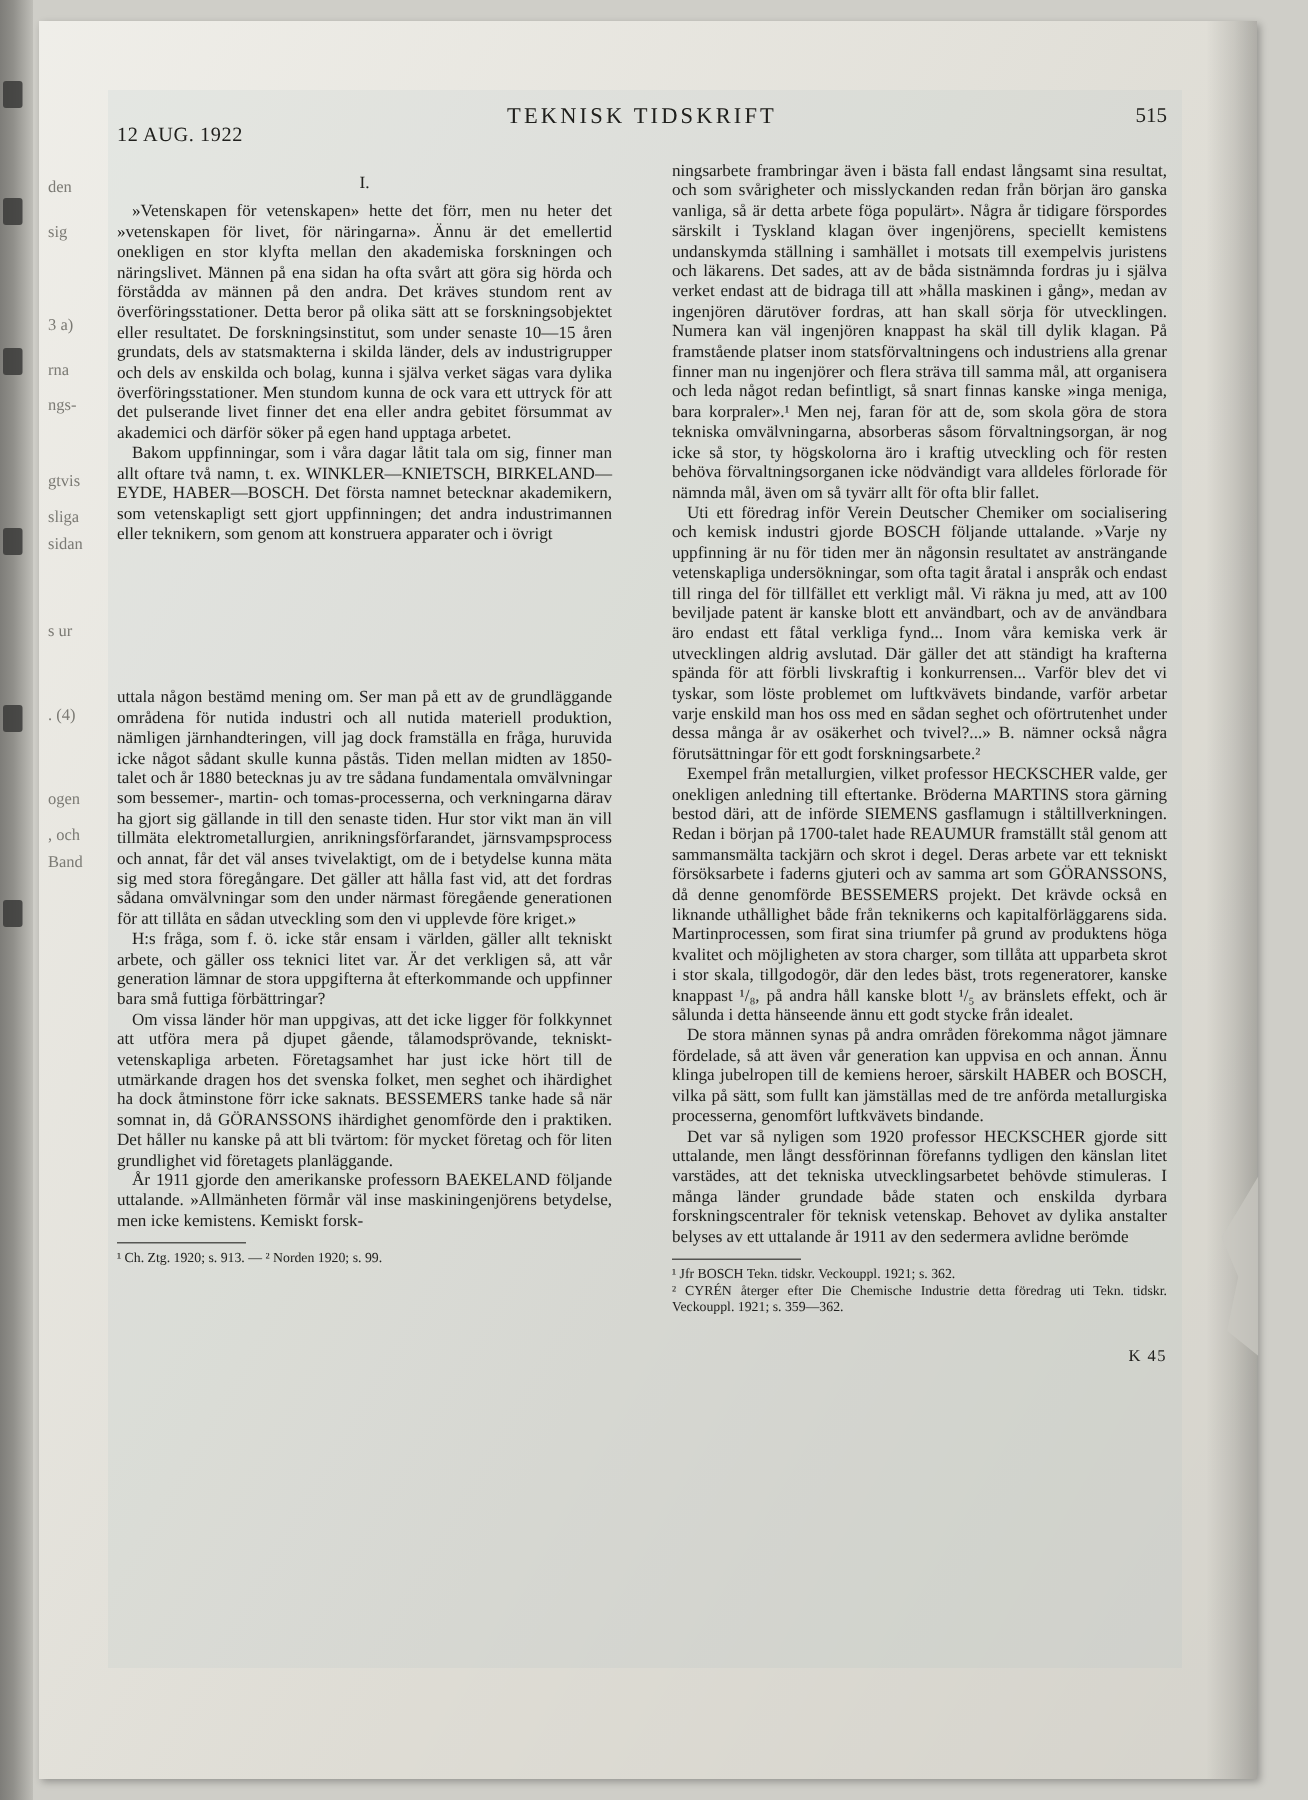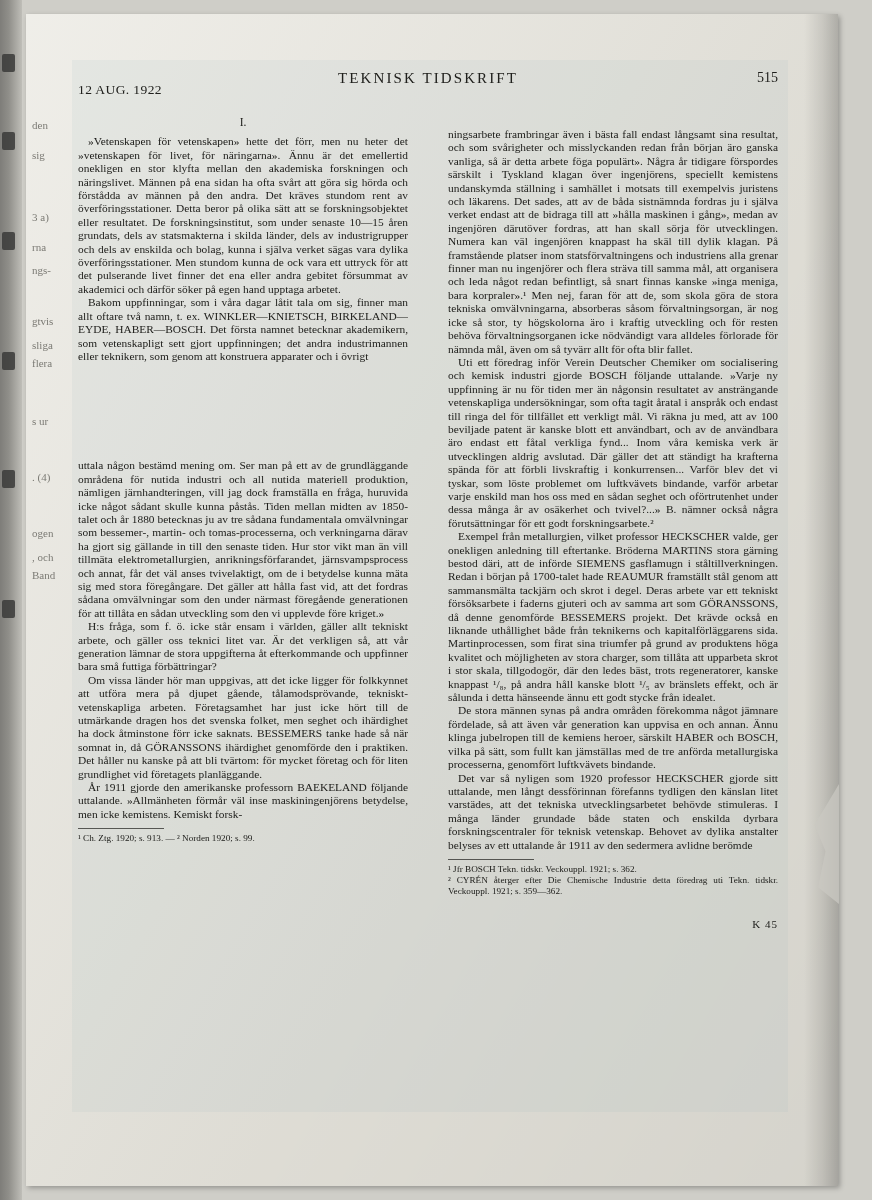--- a/index.html
+++ b/index.html
@@ -77,21 +77,21 @@
   .cols{
     position:relative;margin-top:12px;
   }
   .col{
     width:330px;position:absolute;top:0;
     text-align:justify;
     font-size:11.4px;line-height:13.4px;
     hyphens:auto;
   }
   .col.left{left:0;}
-  .col.right{left:370px;margin-top:20px;}
+  .col.right{left:370px;}
   .title{
     text-align:center;font-size:15px;letter-spacing:.8px;
     line-height:20px;margin:16px 0 2px 0;
   }
   .byline{
     text-align:center;font-size:10.5px;margin:10px 0 2px 0;letter-spacing:.3px;
   }
   .sec{
     text-align:center;font-size:11.5px;margin:8px 0 6px 0;
   }
@@ -131,21 +131,21 @@
     <div class="bluecast"></div>
 
     <div class="showthrough">
       <div>den</div>
       <div>sig</div>
       <div style="margin-top:32px">3 a)</div>
       <div>rna</div>
       <div style="line-height:16px">ngs-</div>
       <div style="margin-top:28px">gtvis</div>
       <div style="line-height:18px">sliga</div>
-      <div style="line-height:18px">flera</div>
+      <div style="line-height:18px">sidan</div>
       <div style="margin-top:34px">s ur</div>
       <div style="margin-top:26px">. (4)</div>
       <div style="margin-top:26px">ogen</div>
       <div style="line-height:18px">, och</div>
       <div style="line-height:18px">Band</div>
     </div>
 
     <div class="printed">
 
       <div class="runhead">

